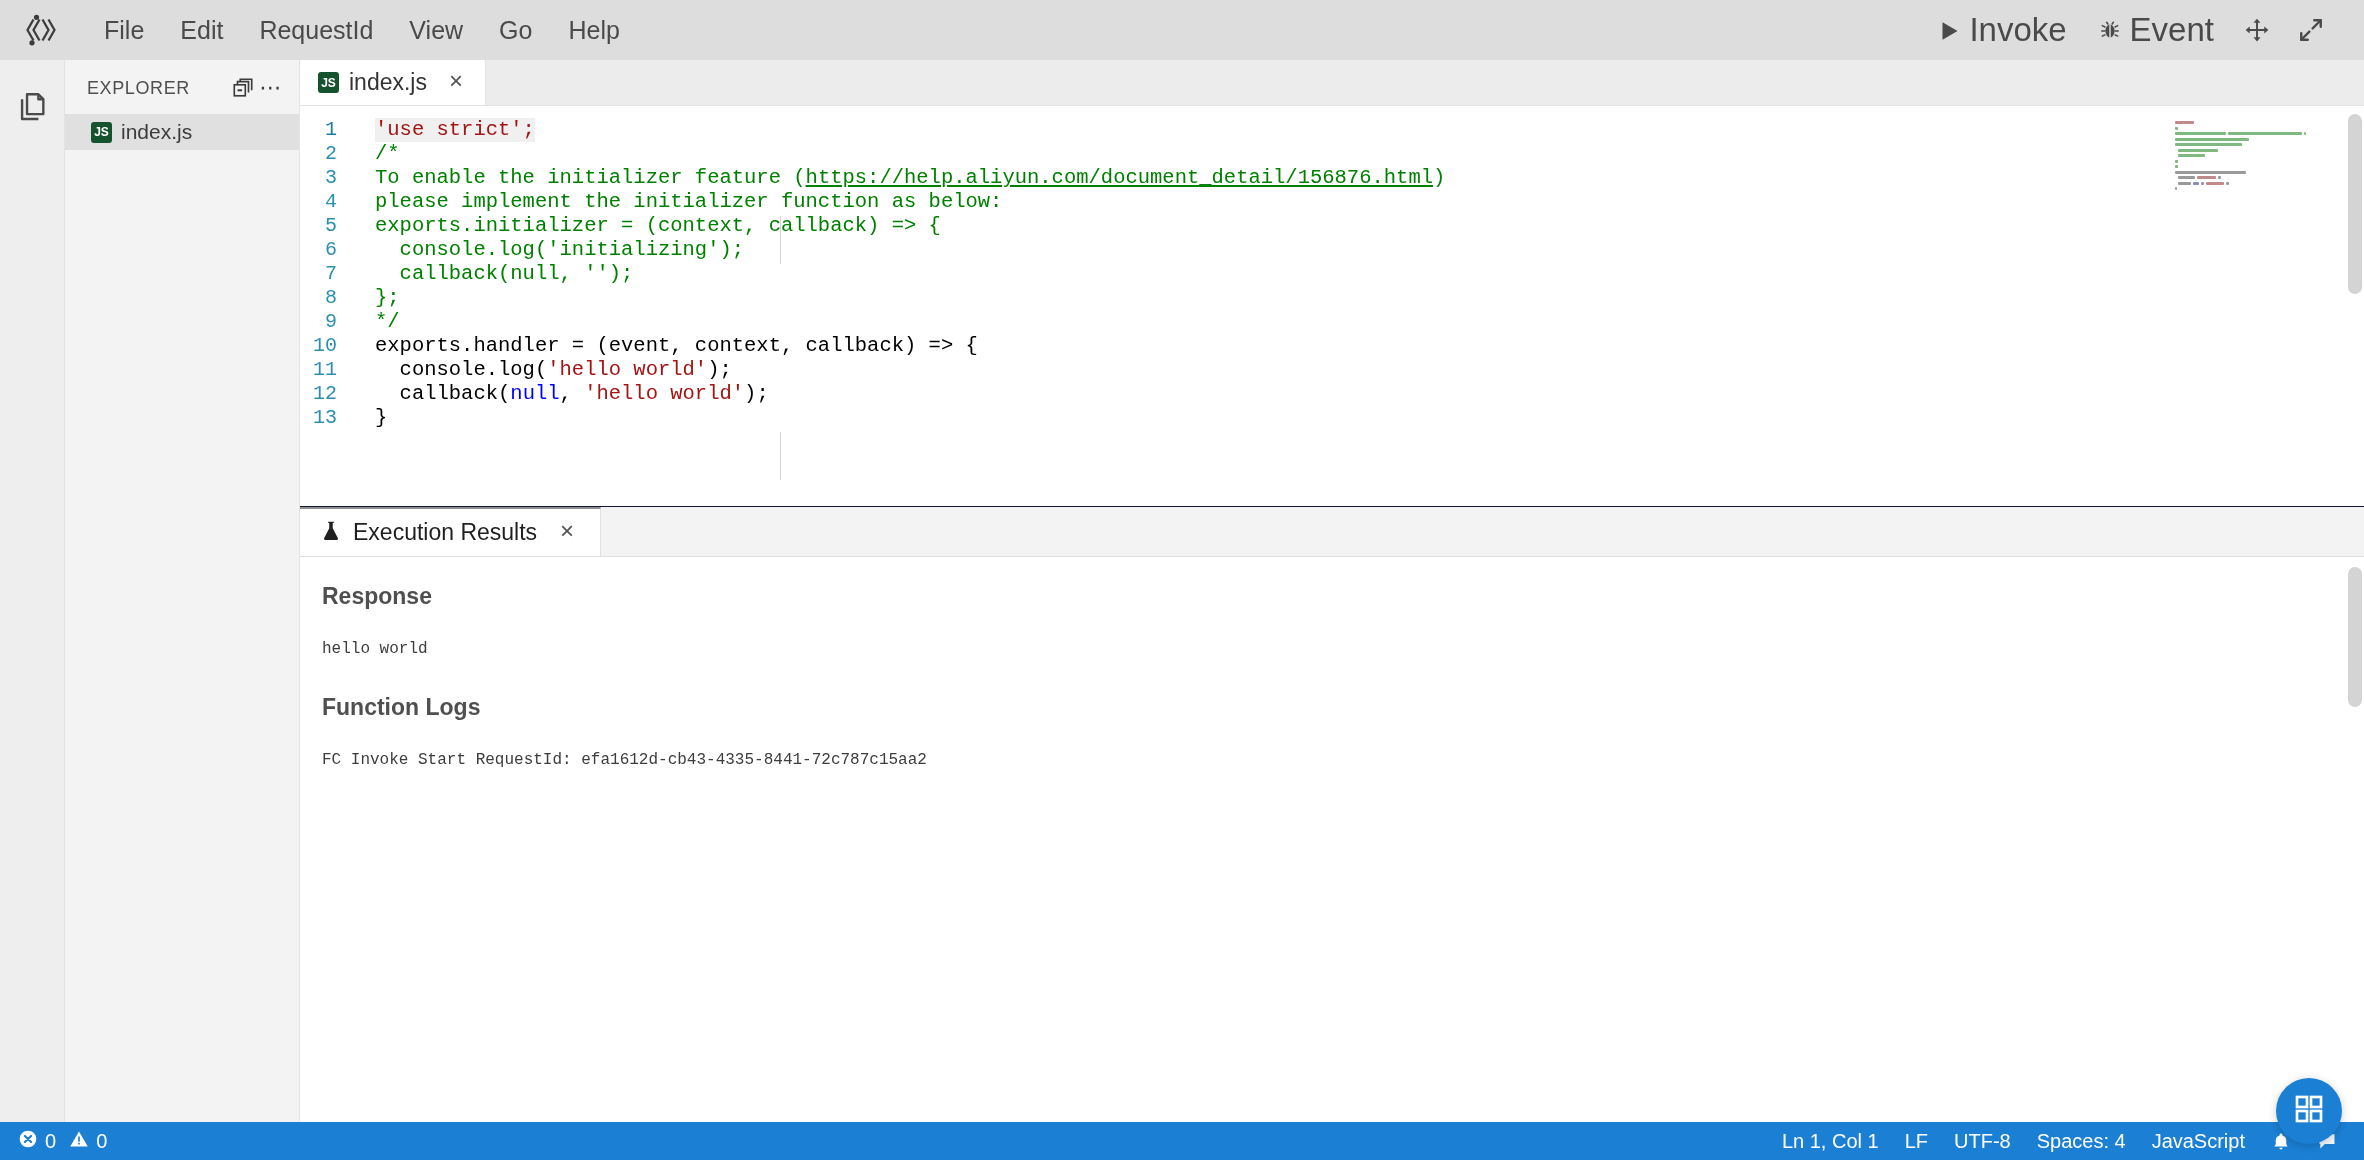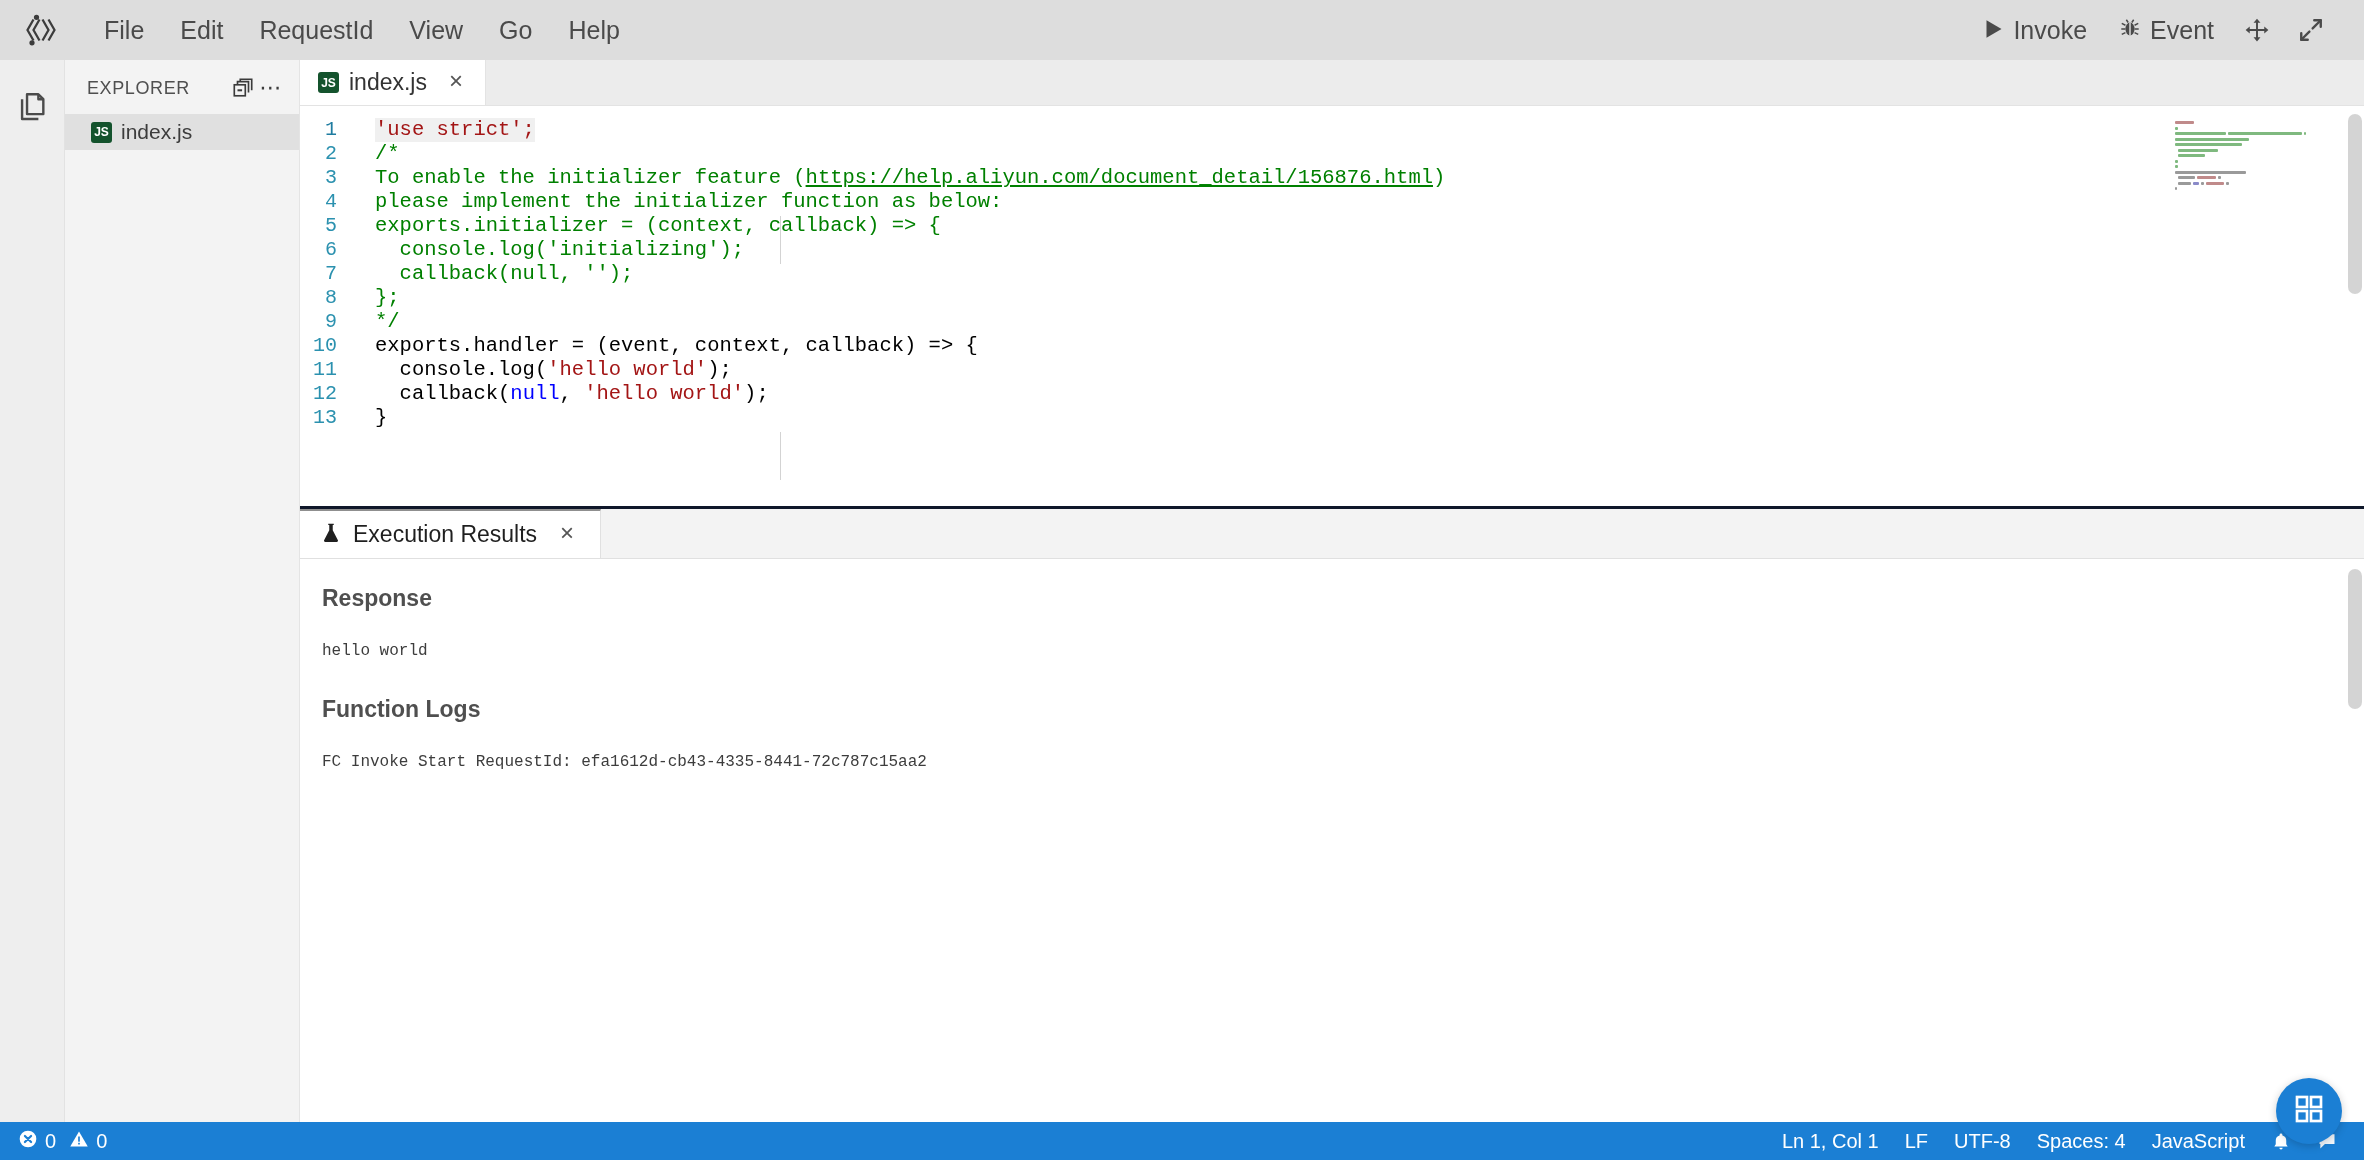--- a/index.html
+++ b/index.html
@@ -32,21 +32,21 @@
   .menu-items { display: flex; align-items: center; gap: 0px; justify-content: flex-end; }
   .menu-item {
     font-size: 25px; color: #4a4a4a;
     padding: 6px 18px; cursor: pointer;
     white-space: nowrap;
   }
   .menubar-spacer { flex: 1; }
   .menubar-right { display: flex; align-items: center; gap: 0; }
   .mb-action {
     display: flex; align-items: center; gap: 9px;
-    font-size: 25px; color: #4a4a4a;
+    font-size: 33px; color: #4a4a4a;
     padding: 6px 16px; cursor: pointer; white-space: nowrap;
   }
   .mb-icon-btn {
     width: 54px; height: 44px;
     display: flex; align-items: center; justify-content: center;
     cursor: pointer;
   }
 
   
   .body-row { flex: 1; display: flex; min-height: 0; position: relative; }
@@ -174,21 +174,21 @@
   }
   .editor-scrollbar .thumb {
     position: absolute; right: 2px; top: 8px;
     width: 14px; height: 180px; border-radius: 7px;
     background: rgba(100,100,100,0.28);
   }
 
   
   .panel {
     flex: 1; display: flex; flex-direction: column;
-    min-height: 0; border-top: 3px solid #0f172a;
+    min-height: 0; border-top: 1px solid #0f172a;
     background: #ffffff;
   }
   .panel-tabbar {
     height: 50px; min-height: 50px;
     background: #f3f3f3;
     display: flex; align-items: stretch;
     border-bottom: 1px solid #e0e0e0;
   }
   .panel-tab {
     display: flex; align-items: center; gap: 11px;

